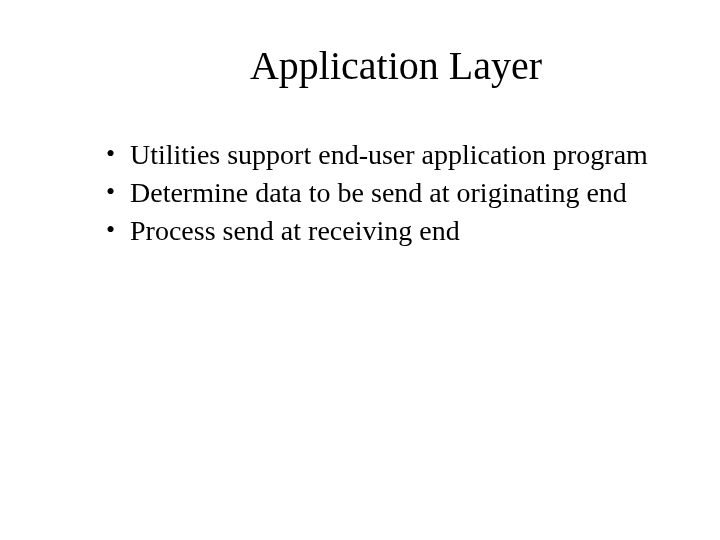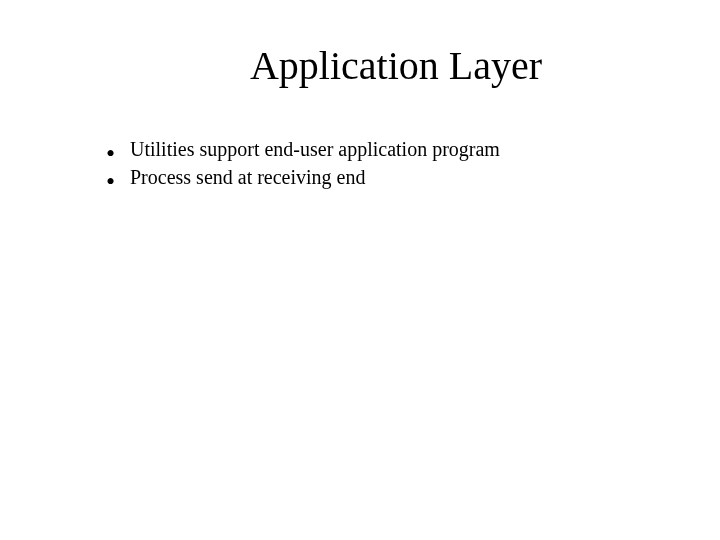--- a/index.html
+++ b/index.html
@@ -23,21 +23,21 @@
     }
     .title {
       text-align: center;
       font-size: 40px;
       font-weight: normal;
       margin-bottom: 48px;
       margin-top: 8px;
     }
     .bullets {
       list-style: none;
-      font-size: 20px;
+      font-size: 28px;
       line-height: 1.28;
       padding-left: 4px;
     }
     .bullets li {
       position: relative;
       padding-left: 30px;
       margin-bottom: 2px;
     }
     .bullets li::before {
       content: "•";
@@ -47,15 +47,16 @@
       font-size: 26px;
     }
   </style>
 </head>
 <body>
 
 <div class="slide">
   <h1 class="title">Application Layer</h1>
   <ul class="bullets">
     <li>Utilities support end-user application program</li>
+    <li>Determine data to be send at originating end</li>
     <li>Process send at receiving end</li>
   </ul>
 </div>
 
 </body></html>

